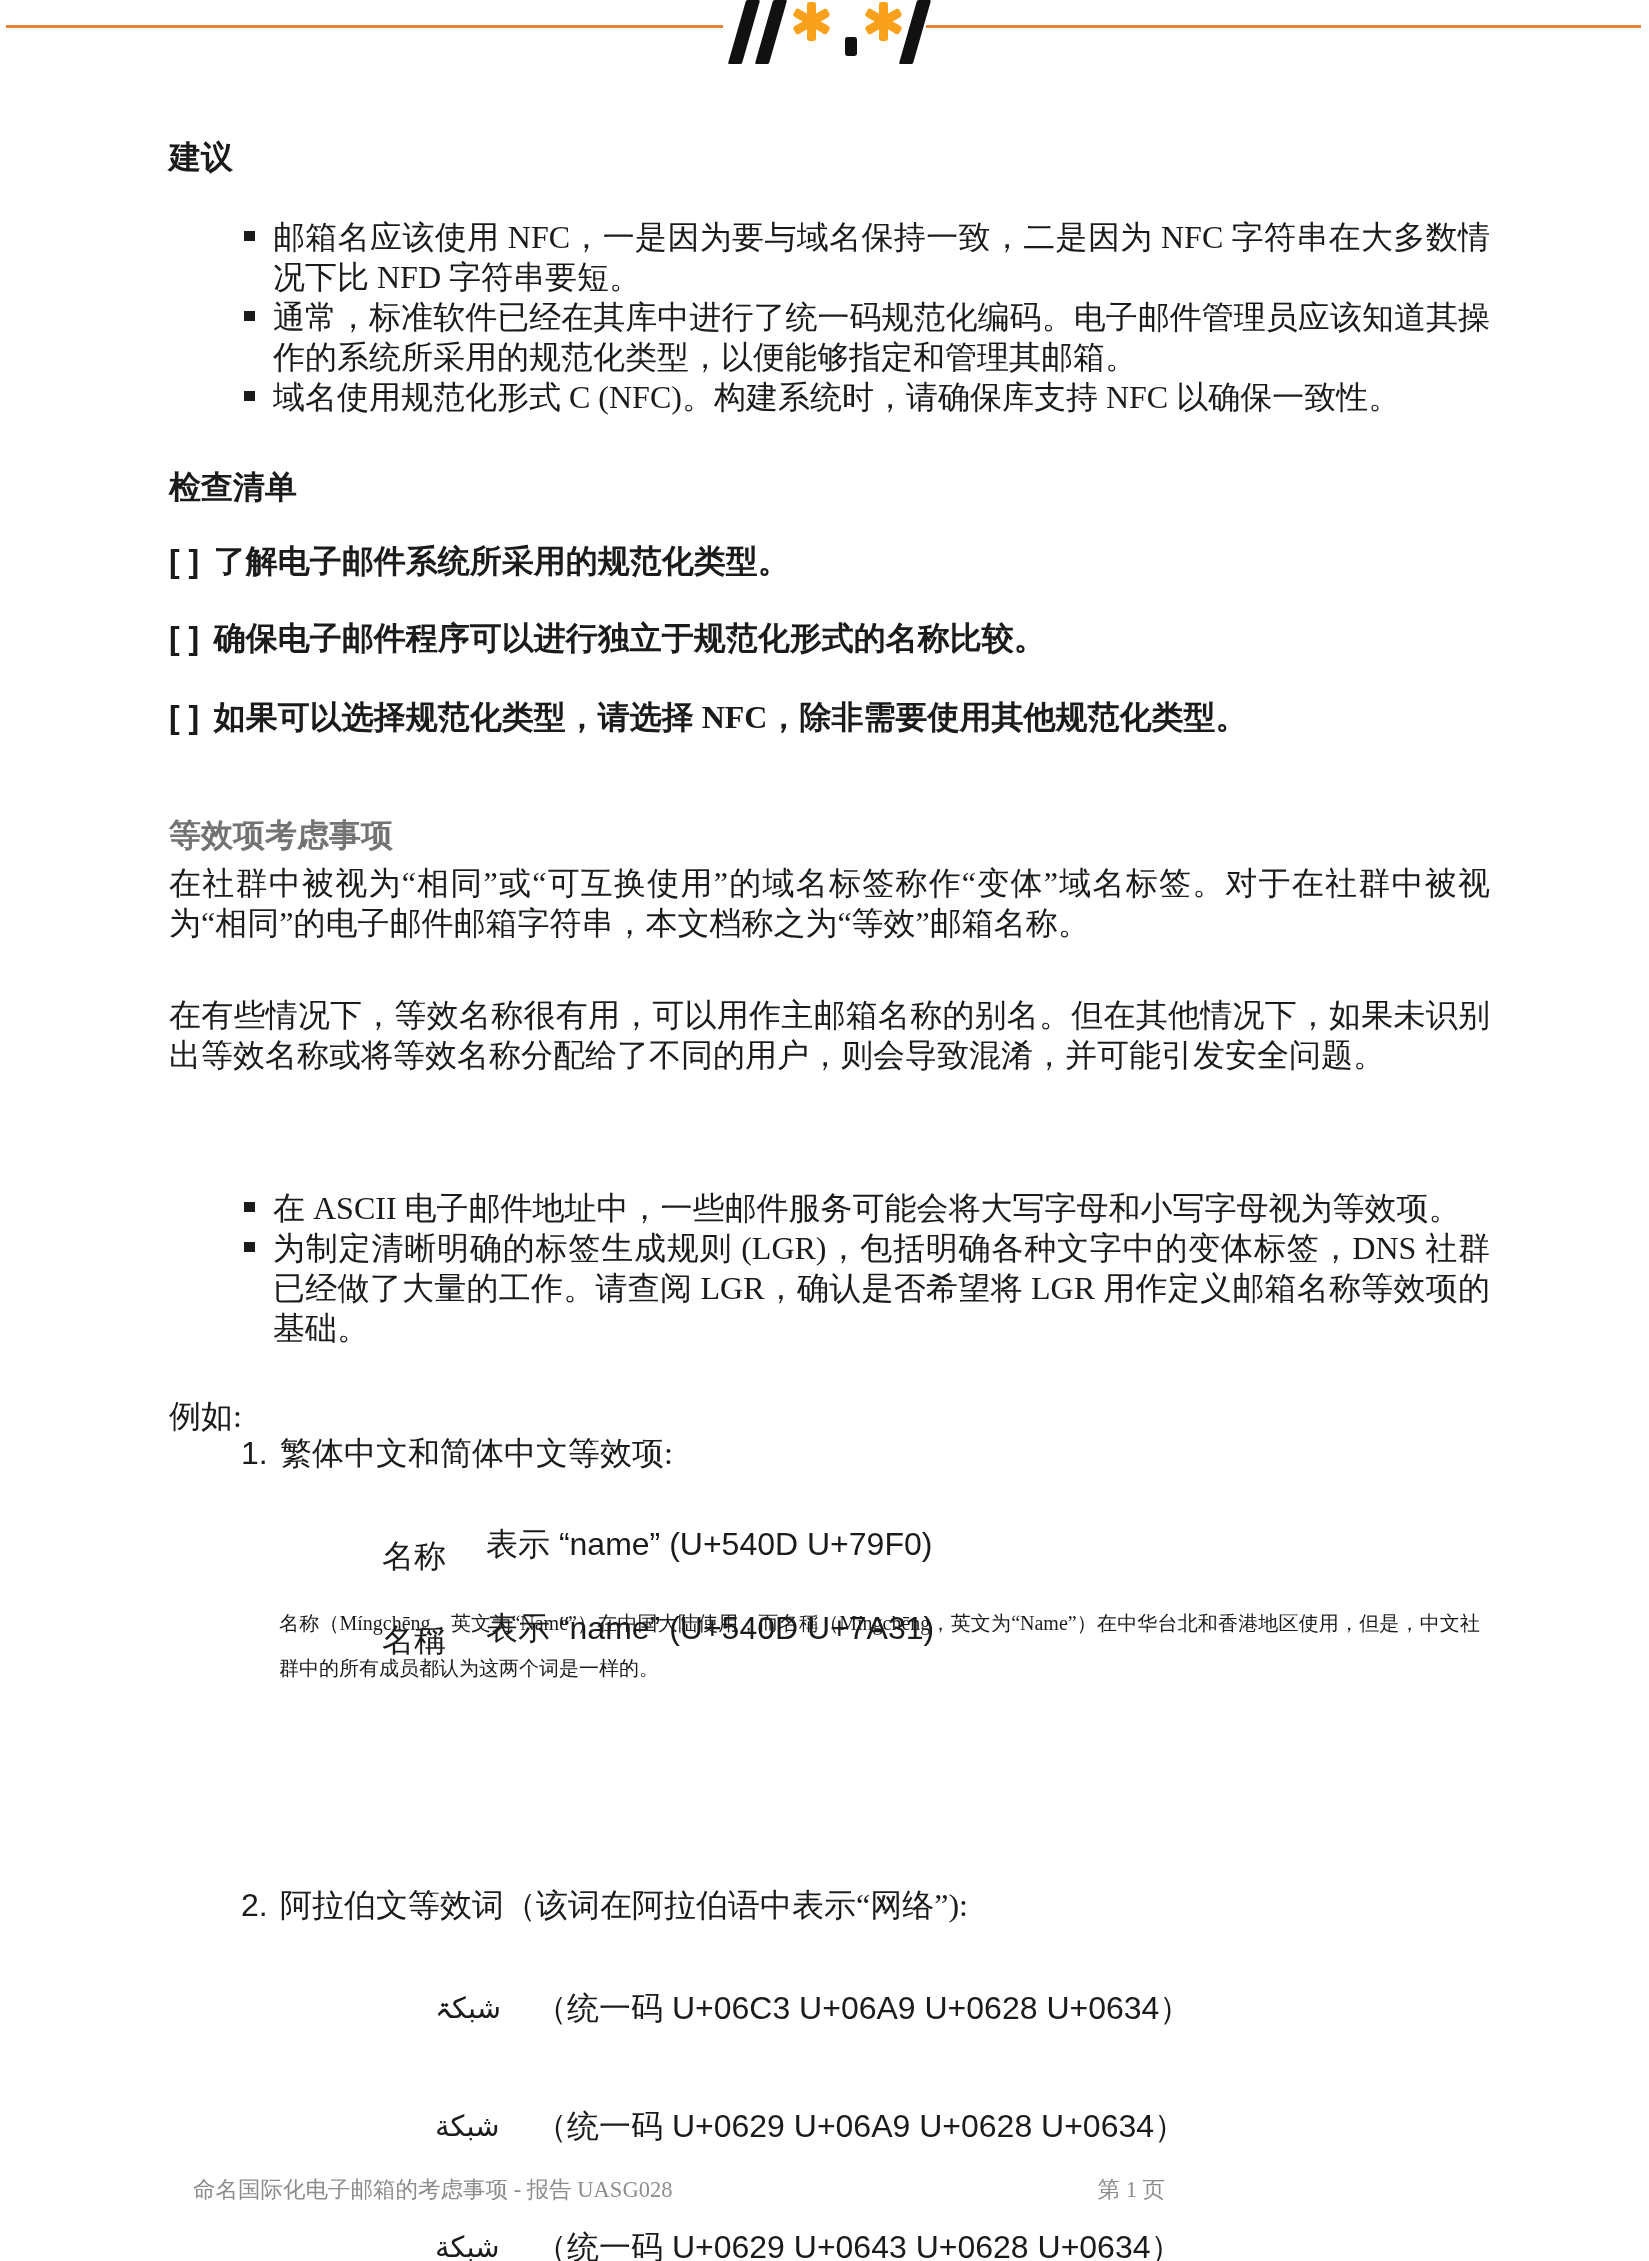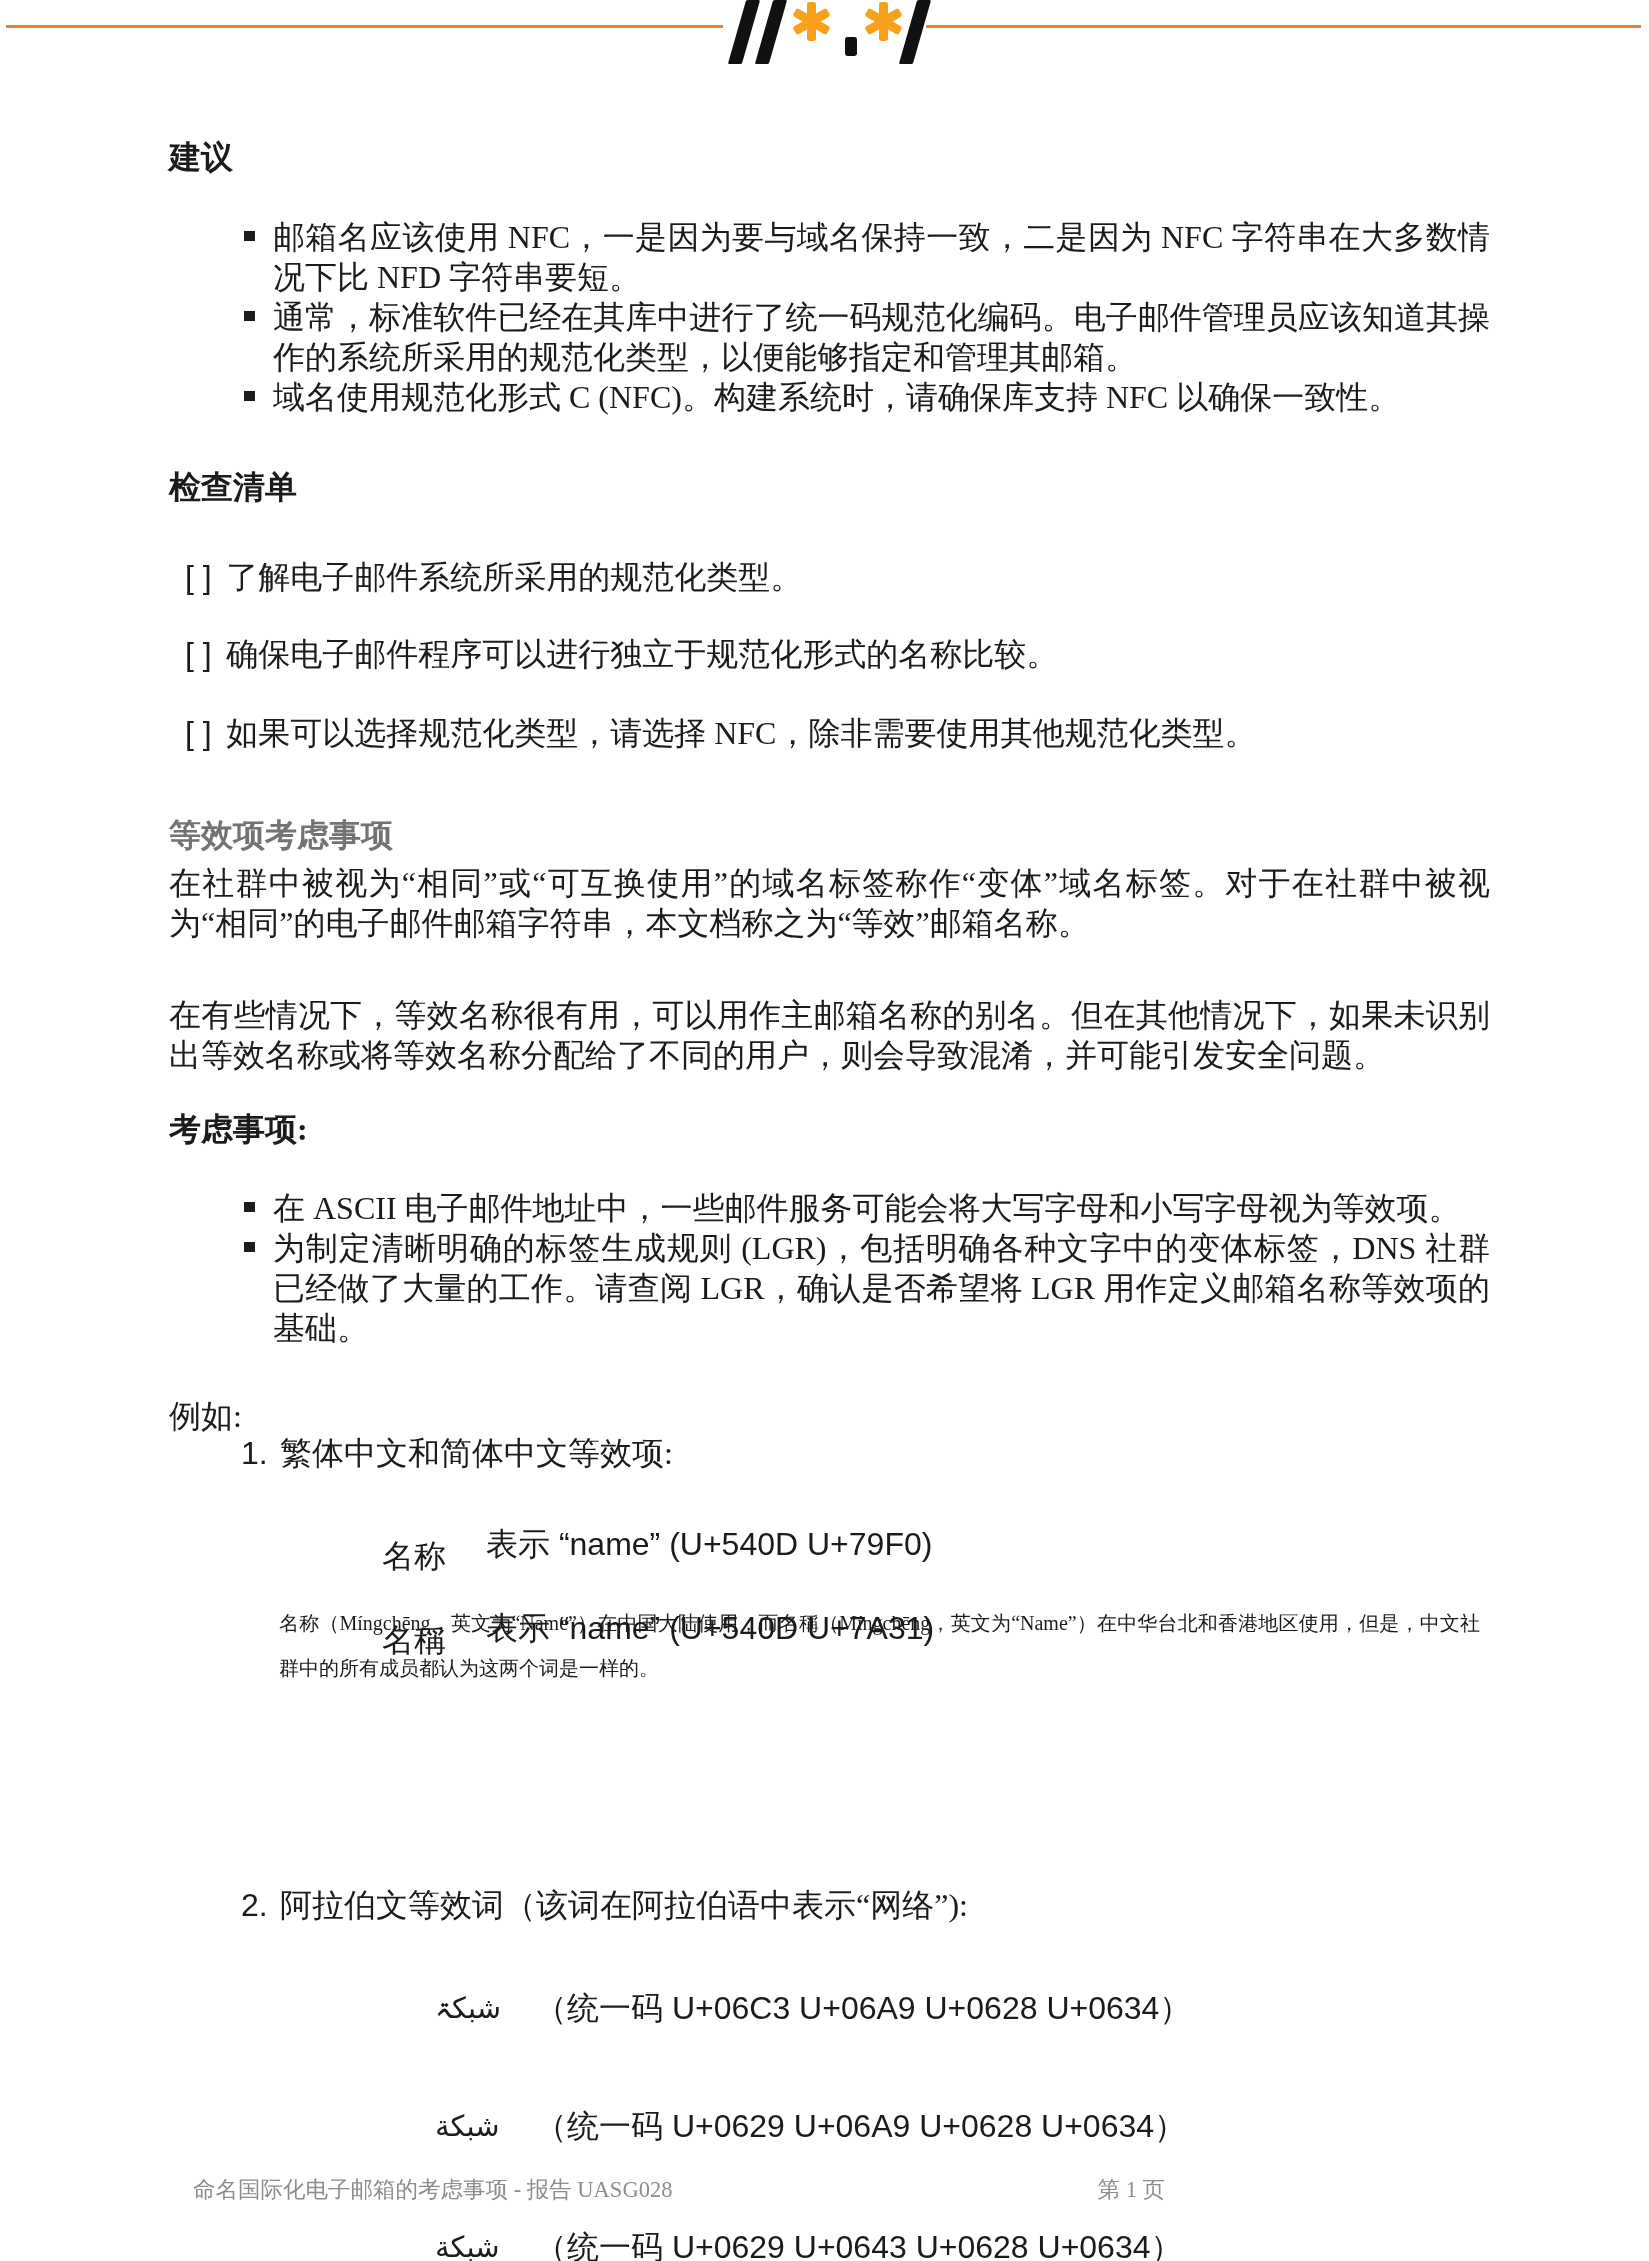--- a/index.html
+++ b/index.html
@@ -28,21 +28,21 @@
   .dot { position:absolute; left:124px; top:37px; width:12px; height:19.3px;
          background:#111; border-radius:2.4px; }
   
   .blk { position:absolute; left:169px; width:1321px; font-size:32px; line-height:40px; }
   .just { text-align:justify; text-justify:inter-ideograph; }
   h2.hd { margin:0; font-size:32px; font-weight:bold; line-height:37px; }
   .hd-gray { color:#737373; font-size:35px; font-weight:normal; }
   ul.blist { margin:0; padding:0; list-style:none; }
   ul.blist li { position:relative; padding-left:104px; margin:0; }
   .bullet-sq { position:absolute; left:75px; top:13.7px; width:10.5px; height:10.5px; background:#1b1b1b; }
-  p.check { margin:16px; }
+  p.check { margin:0;font-weight:bold; }
   p.check .ckbox { margin-right:14.5px; font-family:"Liberation Sans","DejaVu Sans",sans-serif; }
   p.para { margin:0; }
   .exline { position:relative; padding-left:111px; }
   .exnum { position:absolute; left:72px; top:0; font-family:"Liberation Sans","DejaVu Sans",sans-serif; }
   .termrow { position:relative; height:40px; }
   .termrow .term { position:absolute; left:213px; top:12px; }
   .termrow .desc { position:absolute; left:317px; top:0;
                    font-family:"Liberation Sans","DejaVu Sans",sans-serif; }
   .arabrow { position:relative; height:40px; }
   .arabrow .term { position:absolute; left:266px; top:0;
@@ -108,21 +108,20 @@
   <p class="check blk" style="top:697px;">
     <span class="ckbox">[ ]</span><span>如果可以选择规范化类型，请选择 NFC，除非需要使用其他规范化类型。</span>
   </p>
 
   <h2 class="hd hd-gray blk" style="top:817px;">等效项考虑事项</h2>
 
   <p class="para blk just" style="top:863px;">在社群中被视为“相同”或“可互换使用”的域名标签称作“变体”域名标签。对于在社群中被视为“相同”的电子邮件邮箱字符串，本文档称之为“等效”邮箱名称。</p>
 
   <p class="para blk just" style="top:995px;">在有些情况下，等效名称很有用，可以用作主邮箱名称的别名。但在其他情况下，如果未识别出等效名称或将等效名称分配给了不同的用户，则会导致混淆，并可能引发安全问题。</p>
 
-  <h2 class="hd blk" style="top:1111px;">考虑事项:</h2>
 
   <ul class="blist blk just" style="top:1188px;">
     <li>
       <span class="bullet-sq"></span>
       <span>在 ASCII 电子邮件地址中，一些邮件服务可能会将大写字母和小写字母视为等效项。</span>
     </li>
     <li>
       <span class="bullet-sq"></span>
       <span>为制定清晰明确的标签生成规则 (LGR)，包括明确各种文字中的变体标签，DNS 社群已经做了大量的工作。请查阅 LGR，确认是否希望将 LGR 用作定义邮箱名称等效项的基础。</span>
     </li>

